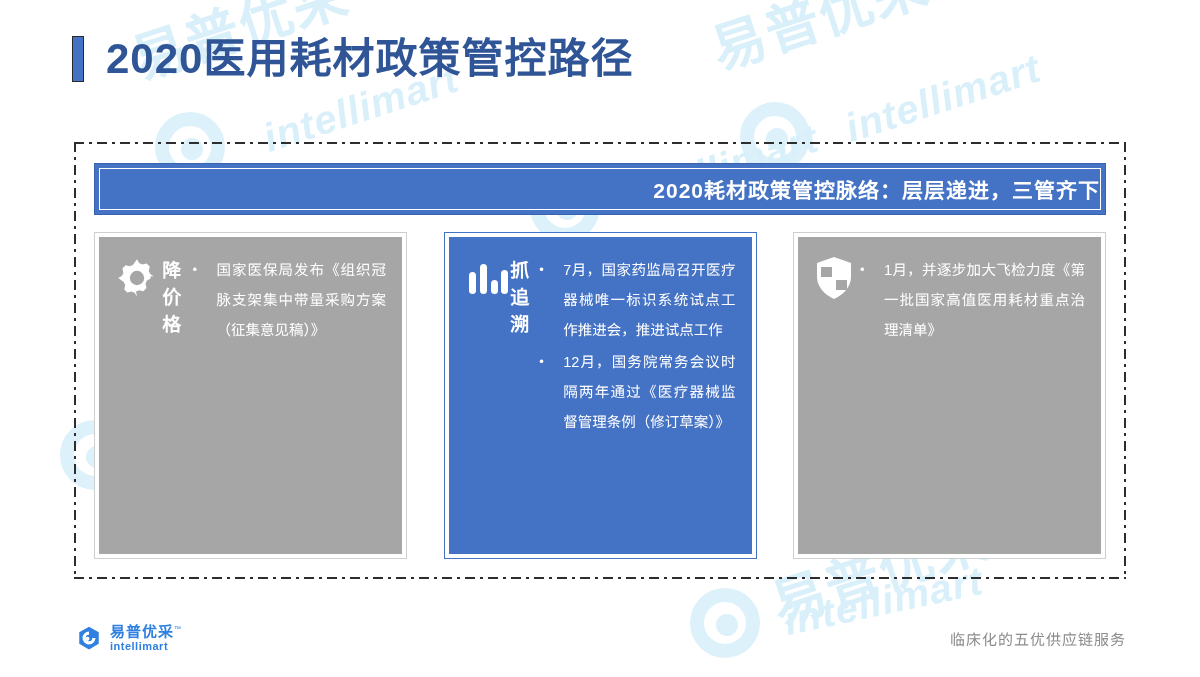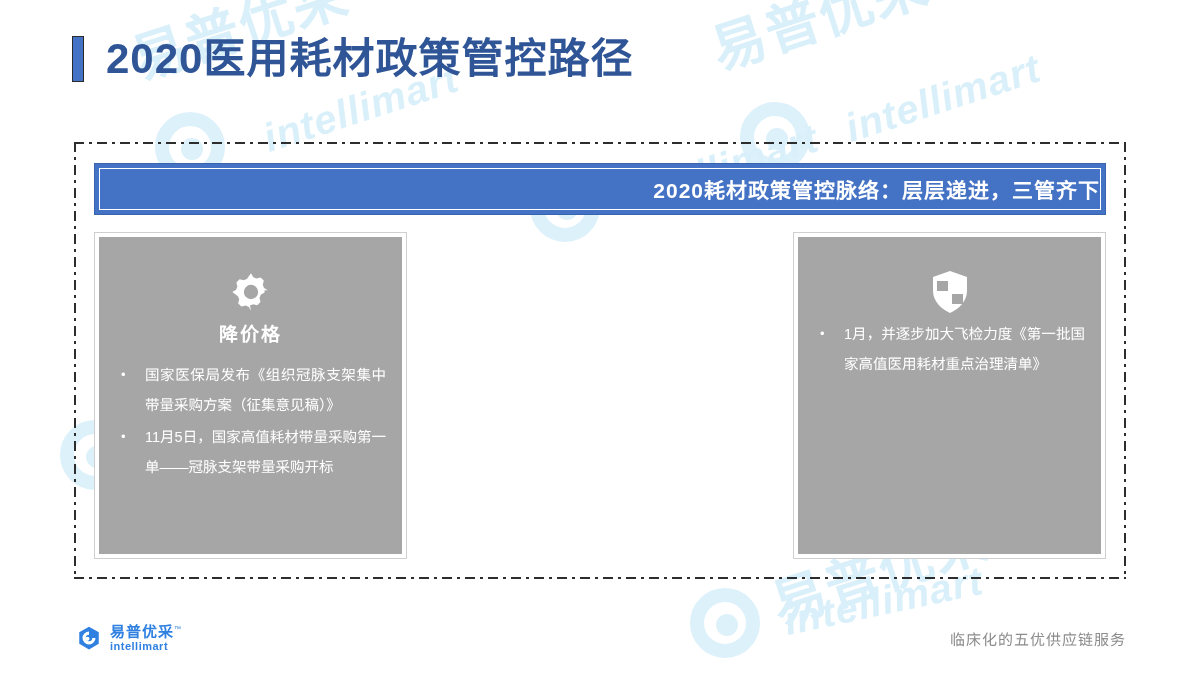--- a/index.html
+++ b/index.html
@@ -161,23 +161,22 @@
     width: 313px;
     box-sizing: border-box;
     padding: 4px;
     display: flex;
     flex-direction: column;
   }
   .card-inner {
     flex: 1;
     box-sizing: border-box;
     display: flex;
-    flex-direction: column;
     align-items: stretch;
-    padding: 32px 16px 14px 16px;
+    padding: 18px 16px 14px 16px;
   }
   .card.gray {
     border: 1.2px solid #cfcfcf;
     background: #ffffff;
   }
   .card.gray .card-inner {
     background: #a6a6a6;
   }
   .card.blue {
     border: 1.6px solid #4472c4;
@@ -344,25 +343,41 @@
     <div class="card gray">
       <div class="card-inner">
         <div class="card-icon">
           <svg width="44" height="44" viewBox="0 0 24 24" aria-hidden="true">
             <path fill="#ffffff" d="M12 1.8l1.25 2.1a8.2 8.2 0 011.62.67l2.37-.53 1.72 1.72-.53 2.37c.29.5.52 1.05.67 1.62l2.1 1.25-1.8 0 .0 .0 0 0 -.3 0 .3 0 0 1.25-2.1 1.25a8.2 8.2 0 01-.67 1.62l.53 2.37-1.72 1.72-2.37-.53a8.2 8.2 0 01-1.62.67L12 22.2l-1.25-2.1a8.2 8.2 0 01-1.62-.67l-2.37.53-1.72-1.72.53-2.37a8.2 8.2 0 01-.67-1.62L1.8 12l2.1-1.25c.15-.57.38-1.12.67-1.62l-.53-2.37 1.72-1.72 2.37.53c.5-.29 1.05-.52 1.62-.67L12 1.8zm0 6.3a3.9 3.9 0 100 7.8 3.9 3.9 0 000-7.8z"></path>
           </svg>
         </div>
         <div class="card-title">降价格</div>
         <ul class="card-list">
           <li>国家医保局发布《组织冠脉支架集中带量采购方案（征集意见稿）》</li>
-          <li>11月5日，国家高值耗材带量采购第一单——冠脉支架带量采购开标</li>
         </ul>
       </div>
     </div>
 
+    <div class="card blue">
+      <div class="card-inner">
+        <div class="card-icon">
+          <svg width="44" height="40" viewBox="0 0 44 40" aria-hidden="true">
+            <rect x="4" y="14" width="7" height="22" rx="3.5" fill="#ffffff"></rect>
+            <rect x="15" y="6" width="7" height="30" rx="3.5" fill="#ffffff"></rect>
+            <rect x="26" y="22" width="7" height="14" rx="3.5" fill="#ffffff"></rect>
+            <rect x="36" y="12" width="7" height="24" rx="3.5" fill="#ffffff"></rect>
+          </svg>
+        </div>
+        <div class="card-title">抓追溯</div>
+        <ul class="card-list">
+          <li>7月，国家药监局召开医疗器械唯一标识系统试点工作推进会，推进试点工作</li>
+          <li>12月，国务院常务会议时隔两年通过《医疗器械监督管理条例（修订草案）》</li>
+        </ul>
+      </div>
+    </div>
 
     <div class="card gray">
       <div class="card-inner">
         <div class="card-icon">
           <svg width="40" height="46" viewBox="0 0 40 46" aria-hidden="true">
             <path d="M20 2 L37 8 V22 C37 32 29 40 20 44 C11 40 3 32 3 22 V8 Z" fill="#ffffff"></path>
             <path d="M20 2 L37 8 V22 C37 32 29 40 20 44 C11 40 3 32 3 22 V8 Z" fill="none" stroke="#a6a6a6" stroke-width="0"></path>
             <rect x="7" y="12" width="11" height="10" fill="#a6a6a6"></rect>
             <rect x="22" y="25" width="11" height="10" fill="#a6a6a6"></rect>
           </svg>

